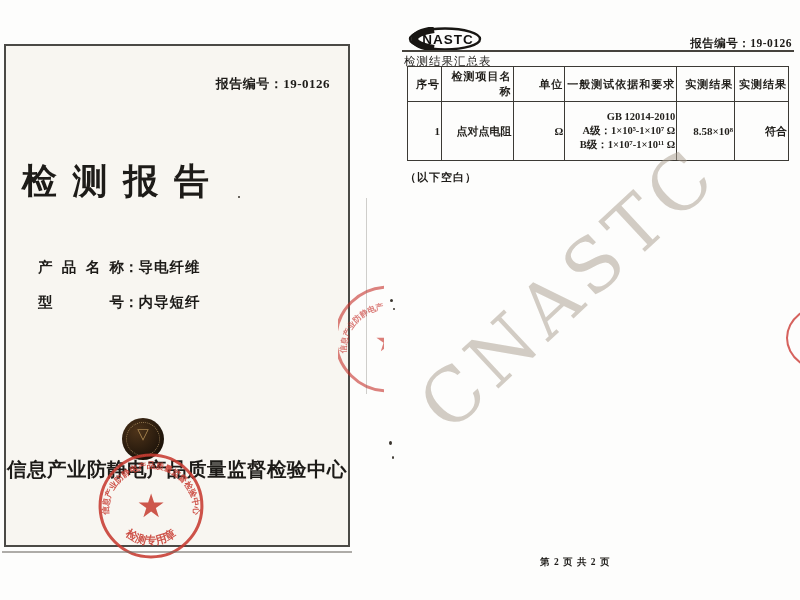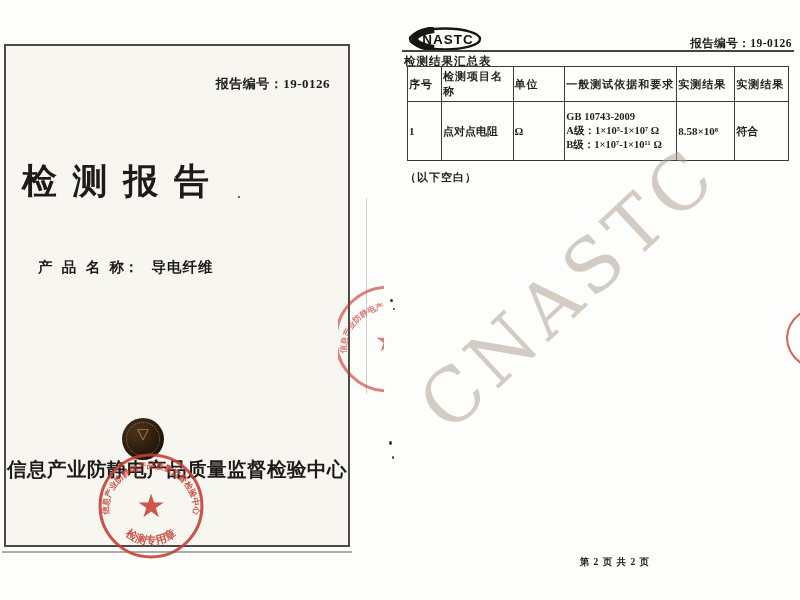--- a/index.html
+++ b/index.html
@@ -15,64 +15,67 @@
     box-sizing:border-box;border:2px solid #4b4a46;background:#f8f6f1;
   }
   .sheet-edge-bottom{position:absolute;left:2px;top:551px;width:350px;height:2px;background:rgba(110,105,98,.55);}
   .cover-report-no{position:absolute;top:29px;right:18px;font-size:13px;font-weight:bold;letter-spacing:.5px;}
   .cover-title{position:absolute;top:112px;left:0;width:100%;text-align:left;
     font-size:35px;font-weight:bold;letter-spacing:.45em;text-indent:.45em;white-space:nowrap;}
   .field-list{position:absolute;top:212px;left:32px;right:14px;}
   .field-row{height:20px;margin-bottom:14.5px;font-size:14.5px;font-weight:bold;white-space:nowrap;}
   .field-label{display:inline-block;width:86px;text-align:justify;text-align-last:justify;vertical-align:top;}
   .field-colon{display:inline-block;vertical-align:top;}
-  .field-value{display:inline-block;margin-left:13px;vertical-align:top;letter-spacing:1px;}
+  .field-value{display:inline-block;margin-left:0;vertical-align:top;letter-spacing:1px;}
   .emblem{position:absolute;left:116px;top:372px;width:42px;height:42px;border-radius:50%;
     background:radial-gradient(circle at 36% 32%,#4d3319,#1d130a 72%);}
   .emblem-ring{position:absolute;inset:4px;border:1px dotted rgba(196,164,112,.65);border-radius:50%;}
   .emblem-tri{position:absolute;left:0;top:9px;width:100%;text-align:center;color:#a8854f;font-size:15px;line-height:15px;}
   .org-name{position:absolute;top:410px;left:0;width:100%;text-align:center;
     font-size:19.5px;font-weight:bold;letter-spacing:.5px;white-space:nowrap;}
   .round-stamp{position:absolute;left:89px;top:404px;width:112px;height:112px;opacity:.88;}
   
   .edge-stamp-clip{position:absolute;left:338px;top:281px;width:46px;height:114px;overflow:hidden;opacity:.8;}
   .right-edge-arc{position:absolute;left:786px;top:303px;width:84px;height:66px;border-radius:50%;
     border:2.5px solid rgba(200,45,40,.75);background:transparent;}
   .fold-line{position:absolute;left:366px;top:198px;width:1px;height:196px;background:rgba(120,118,112,.35);}
   .speck{position:absolute;background:#3a352e;border-radius:50%;}
   
   .results-page{position:absolute;left:400px;top:0;width:400px;height:508px;background:#fdfdfc;}
   .nastc-logo{position:absolute;left:8px;top:27px;width:74px;height:24px;}
   .results-report-no{position:absolute;top:36px;right:8px;font-size:11.5px;font-weight:bold;letter-spacing:.5px;}
   .header-rule{position:absolute;left:2px;top:50px;width:392px;height:2px;background:#46433d;}
-  .section-title{position:absolute;left:4px;top:54px;font-size:11.5px;font-weight:bold;letter-spacing:1px;}
+  .section-title{position:absolute;left:4px;top:54px;font-size:11.5px;font-weight:normal;letter-spacing:1px;}
   .results-table{position:absolute;left:7px;top:66px;width:382px;border-collapse:collapse;
-    font-size:11px;text-align:left;color:#211f1b;}
+    font-size:11px;text-align:right;color:#211f1b;}
   .results-table th,.results-table td{border:1.2px solid #3c3a35;padding:2px 1px;font-weight:bold;}
   .results-table th{height:16px;letter-spacing:1px;}
   .results-table td{height:54px;}
   .req-line{font-size:10.5px;line-height:14px;white-space:nowrap;}
   .blank-note{position:absolute;left:5px;top:170px;font-size:11px;font-weight:bold;letter-spacing:1px;}
   .watermark{position:absolute;left:-32px;top:245px;width:400px;text-align:center;
     transform:rotate(-43deg);font-size:74px;letter-spacing:7px;font-family:"DejaVu Serif","Liberation Serif",serif;
     color:rgba(170,159,144,.52);white-space:nowrap;pointer-events:none;}
-  .page-footer{position:absolute;left:140px;top:556px;width:110px;text-align:right;
+  .page-footer{position:absolute;left:140px;top:556px;width:110px;text-align:left;
     font-size:9.5px;font-weight:bold;letter-spacing:1px;}
 </style>
 </head>
 <body>
 
 <div class="cover-page">
   <div class="cover-report-no"><span>报告编号：</span><span>19-0126</span></div>
 
   <div class="cover-title">检测报告</div>
 
   <div class="field-list">
     <div class="field-row">
       <span class="field-label">产品名称</span><span class="field-colon">：</span><span class="field-value">导电纤维</span>
+    </div>
+    <div class="field-row">
+      <span class="field-label">型号</span><span class="field-colon">：</span><span class="field-value">内导短纤</span>
     </div>
   </div>
 
   <div class="emblem">
     <span class="emblem-ring"></span>
     <span class="emblem-tri">▽</span>
   </div>
 
   <div class="org-name">信息产业防静电产品质量监督检验中心</div>
 
@@ -136,21 +139,21 @@
         <th>实测结果</th>
         <th>实测结果</th>
       </tr>
     </thead>
     <tbody>
       <tr>
         <td>1</td>
         <td>点对点电阻</td>
         <td>Ω</td>
         <td>
-          <div class="req-line">GB 10743-2009</div>
+          <div class="req-line">GB 12014-2010</div>
           <div class="req-line">A级：1×10⁵-1×10⁷ Ω</div>
           <div class="req-line">B级：1×10⁷-1×10¹¹ Ω</div>
         </td>
         <td>8.58×10⁸</td>
         <td>符合</td>
       </tr>
     </tbody>
   </table>
 
   <div class="blank-note">（以下空白）</div>

